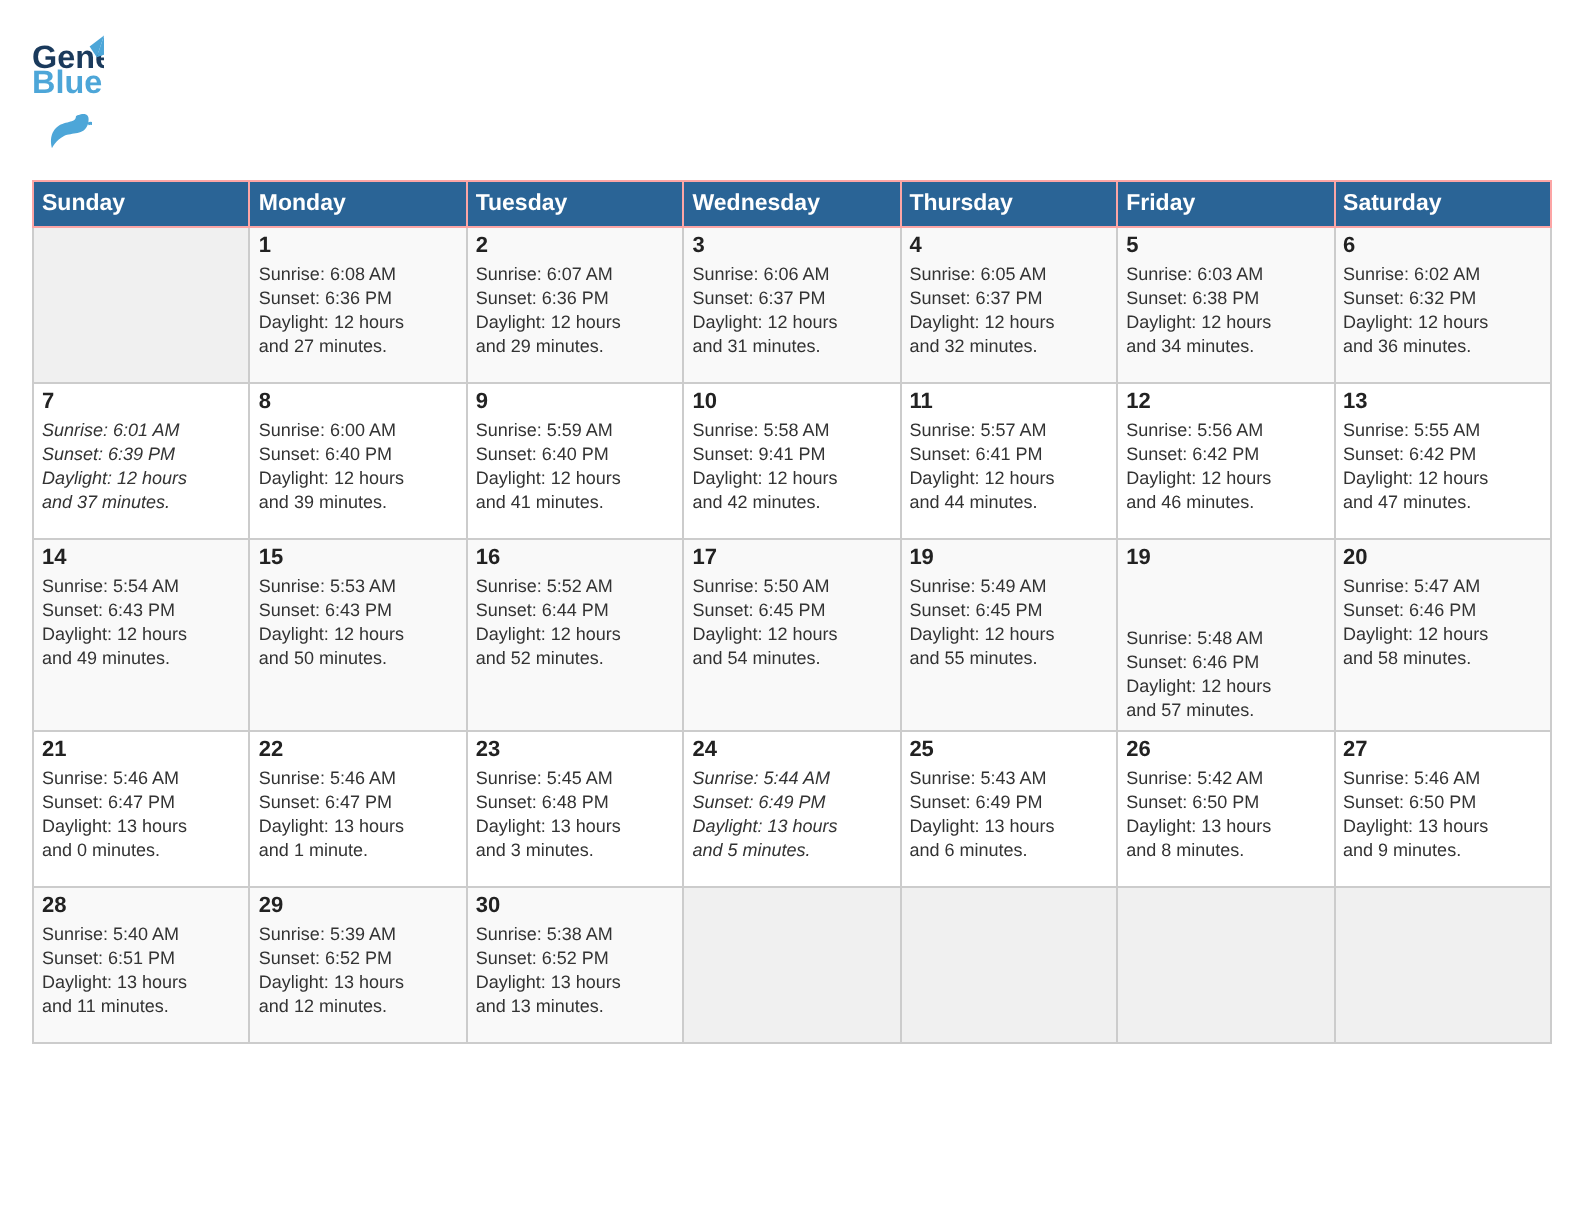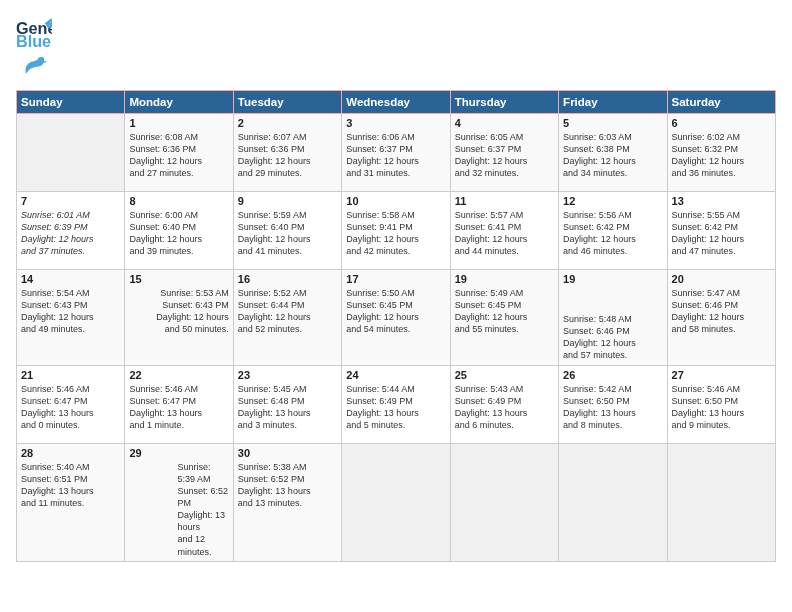--- a/index.html
+++ b/index.html
@@ -234,21 +234,21 @@
         <tr>
           <td>
             <span class="day-num">14</span>
             <div class="day-info" style="white-space: pre-line;">Sunrise: 5:54 AM
 Sunset: 6:43 PM
 Daylight: 12 hours
 and 49 minutes.</div>
           </td>
           <td>
             <span class="day-num">15</span>
-            <div class="day-info" style="white-space: pre-line; text-align: right;">Sunrise: 5:53 AM
+            <div class="day-info" style="white-space: pre-line;">Sunrise: 5:53 AM
 Sunset: 6:43 PM
 Daylight: 12 hours
 and 50 minutes.</div>
           </td>
           <td>
             <span class="day-num">16</span>
             <div class="day-info" style="white-space: pre-line;">Sunrise: 5:52 AM
 Sunset: 6:44 PM
 Daylight: 12 hours
 and 52 minutes.</div>
@@ -299,21 +299,21 @@
           </td>
           <td>
             <span class="day-num">23</span>
             <div class="day-info" style="white-space: pre-line;">Sunrise: 5:45 AM
 Sunset: 6:48 PM
 Daylight: 13 hours
 and 3 minutes.</div>
           </td>
           <td>
             <span class="day-num">24</span>
-            <div class="day-info" style="white-space: pre-line;">Sunrise: 5:44 AM
+            <div class="day-info" style="white-space: pre-line; font-style: italic;">Sunrise: 5:44 AM
 Sunset: 6:49 PM
 Daylight: 13 hours
 and 5 minutes.</div>
           </td>
           <td>
             <span class="day-num">25</span>
             <div class="day-info" style="white-space: pre-line;">Sunrise: 5:43 AM
 Sunset: 6:49 PM
 Daylight: 13 hours
 and 6 minutes.</div>
@@ -336,21 +336,21 @@
         <tr>
           <td>
             <span class="day-num">28</span>
             <div class="day-info" style="white-space: pre-line;">Sunrise: 5:40 AM
 Sunset: 6:51 PM
 Daylight: 13 hours
 and 11 minutes.</div>
           </td>
           <td>
             <span class="day-num">29</span>
-            <div class="day-info" style="white-space: pre-line; margin-left: 48px;">Sunrise: 5:39 AM
+            <div class="day-info" style="white-space: pre-line;">Sunrise: 5:39 AM
 Sunset: 6:52 PM
 Daylight: 13 hours
 and 12 minutes.</div>
           </td>
           <td>
             <span class="day-num">30</span>
             <div class="day-info" style="white-space: pre-line;">Sunrise: 5:38 AM
 Sunset: 6:52 PM
 Daylight: 13 hours
 and 13 minutes.</div>

